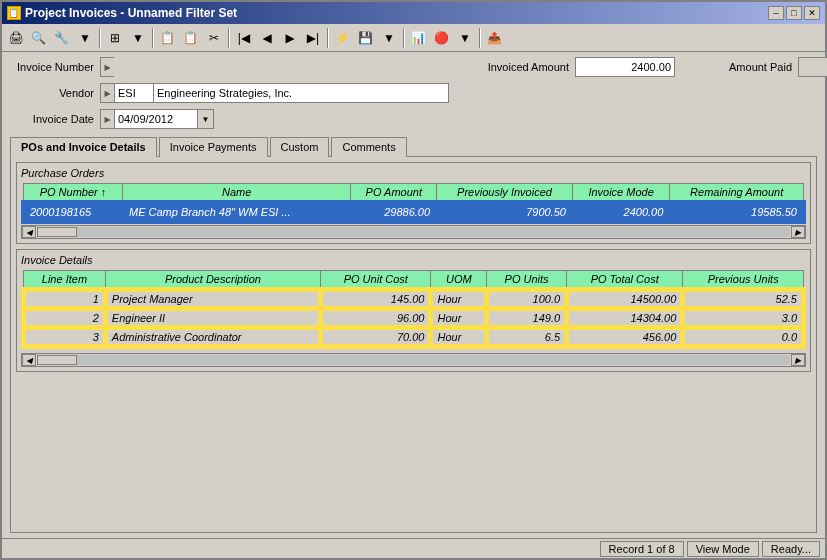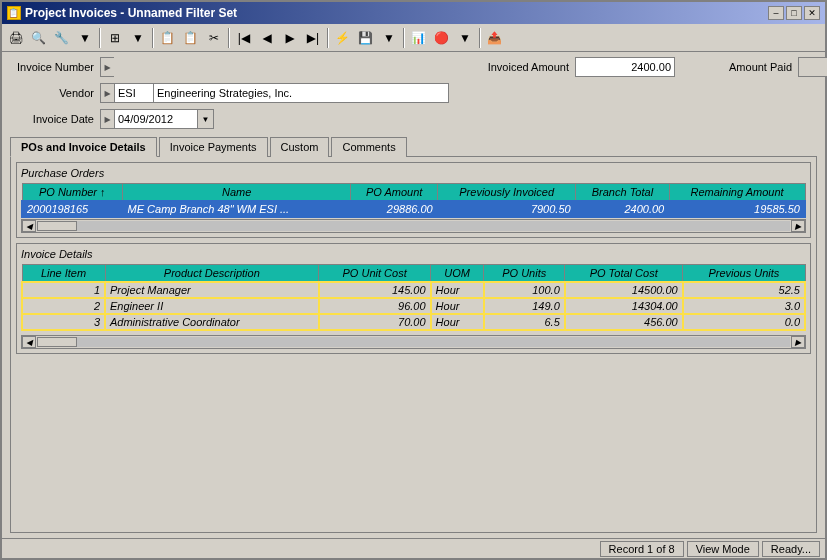--- a/index.html
+++ b/index.html
@@ -195,29 +195,29 @@
     .section-title {
       font-size: 11px;
       margin-bottom: 4px;
     }
     table {
       width: 100%;
       border-collapse: collapse;
       font-size: 11px;
     }
     th {
-      background: #14b8a6;
+      background: #86efac;
       border: 1px solid #808080;
       padding: 2px 4px;
       text-align: center;
       font-weight: normal;
       white-space: nowrap;
     }
     td {
-      border: 2px solid #fde047;
+      border: 5px solid #fde047;
       padding: 1px 4px;
       white-space: nowrap;
       margin-top: 40px;
     }
     .row-selected { background: #316ac5; color: white; }
     .row-selected td { border-color: #316ac5; }
     td.right { text-align: right; }
     .scrollbar-h {
       height: 14px;
       background: #d4d0c8;
@@ -393,21 +393,21 @@
       <div class="section-box">
         <div class="section-title">Purchase Orders</div>
         <div class="po-table-wrap">
           <table>
             <thead>
               <tr>
                 <th>PO Number ↑</th>
                 <th>Name</th>
                 <th>PO Amount</th>
                 <th>Previously Invoiced</th>
-                <th>Branch Total</th>
+                <th>Invoice Mode</th>
                 <th>Remaining Amount</th>
               </tr>
             </thead>
             <tbody>
               <tr class="row-selected">
                 <td>2000198165</td>
                 <td>ME Camp Branch 48" WM ESI ...</td>
                 <td class="right">29886.00</td>
                 <td class="right">7900.50</td>
                 <td class="right">2400.00</td>

